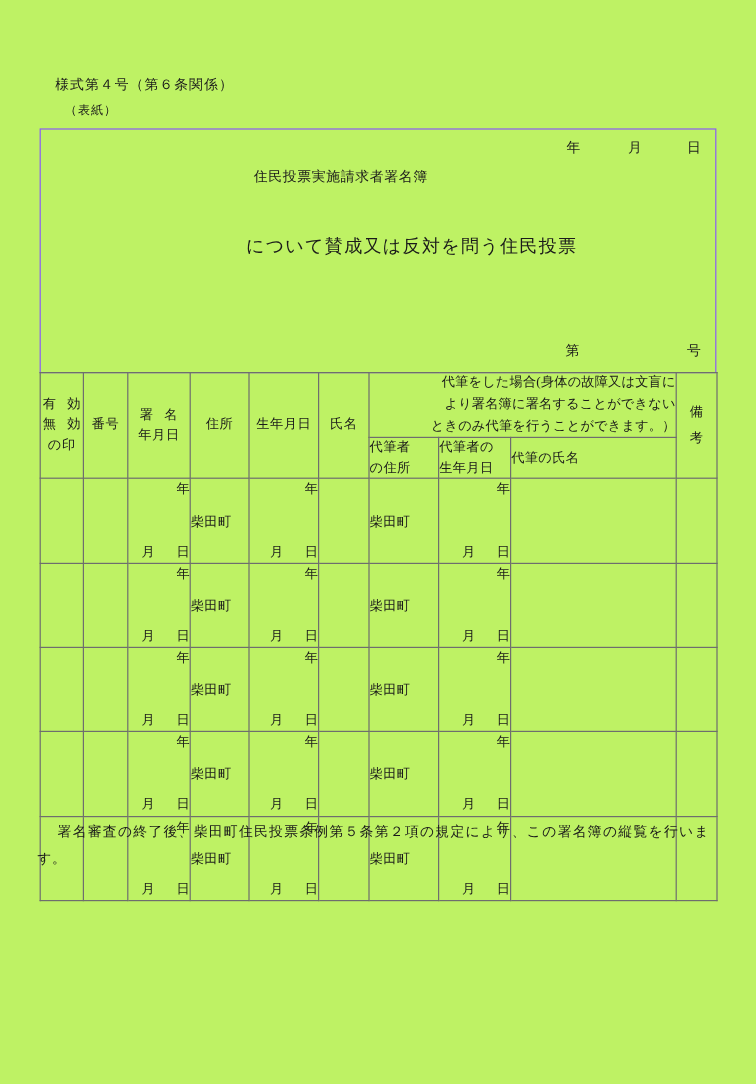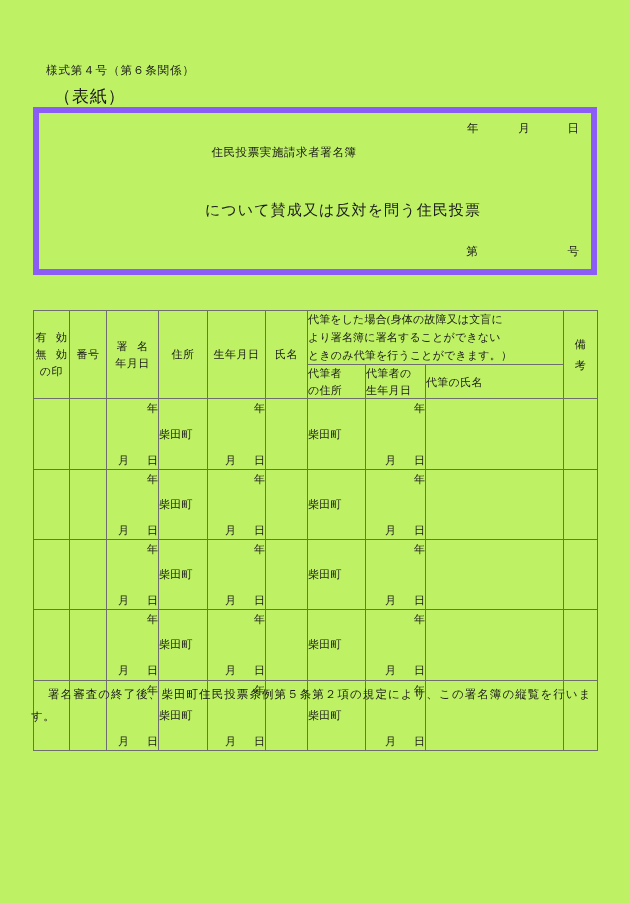--- a/index.html
+++ b/index.html
@@ -29,33 +29,33 @@
     left: 46px;
     top: 63px;
     font-size: 11.5px;
     letter-spacing: 0.9px;
     white-space: nowrap;
   }
   .form-sub {
     position: absolute;
     left: 54px;
     top: 85px;
-    font-size: 17px;
+    font-size: 10px;
     letter-spacing: 0.9px;
     white-space: nowrap;
   }
 
   
   .cover-box {
     position: absolute;
     left: 33px;
     top: 107px;
     width: 564px;
-    height: 168px;
-    border: 6px solid #8b5cf6;
+    height: 204px;
+    border: 1px solid #8b5cf6;
     box-sizing: border-box;
   }
   .cover-date {
     position: absolute;
     right: 12px;
     top: 8px;
     font-size: 11.5px;
     white-space: nowrap;
   }
   .cover-date span { display: inline-block; }
@@ -120,21 +120,21 @@
     letter-spacing: 0.5px;
   }
   .h-cell .ln { display: block; white-space: nowrap; }
   .spread2 {
     display: inline-block;
     width: 2.9em;
     text-align: justify;
     text-align-last: justify;
   }
   .h-span {
-    text-align: left;
+    text-align: right;
     padding: 4px 5px 5px 5px;
     line-height: 1.62;
     letter-spacing: 0.15px;
     margin-top: 28px;
   }
   .h-span .ln { display: block; white-space: nowrap; }
   .h-sub {
     text-align: left;
     padding: 5px 4px;
     line-height: 1.5;

